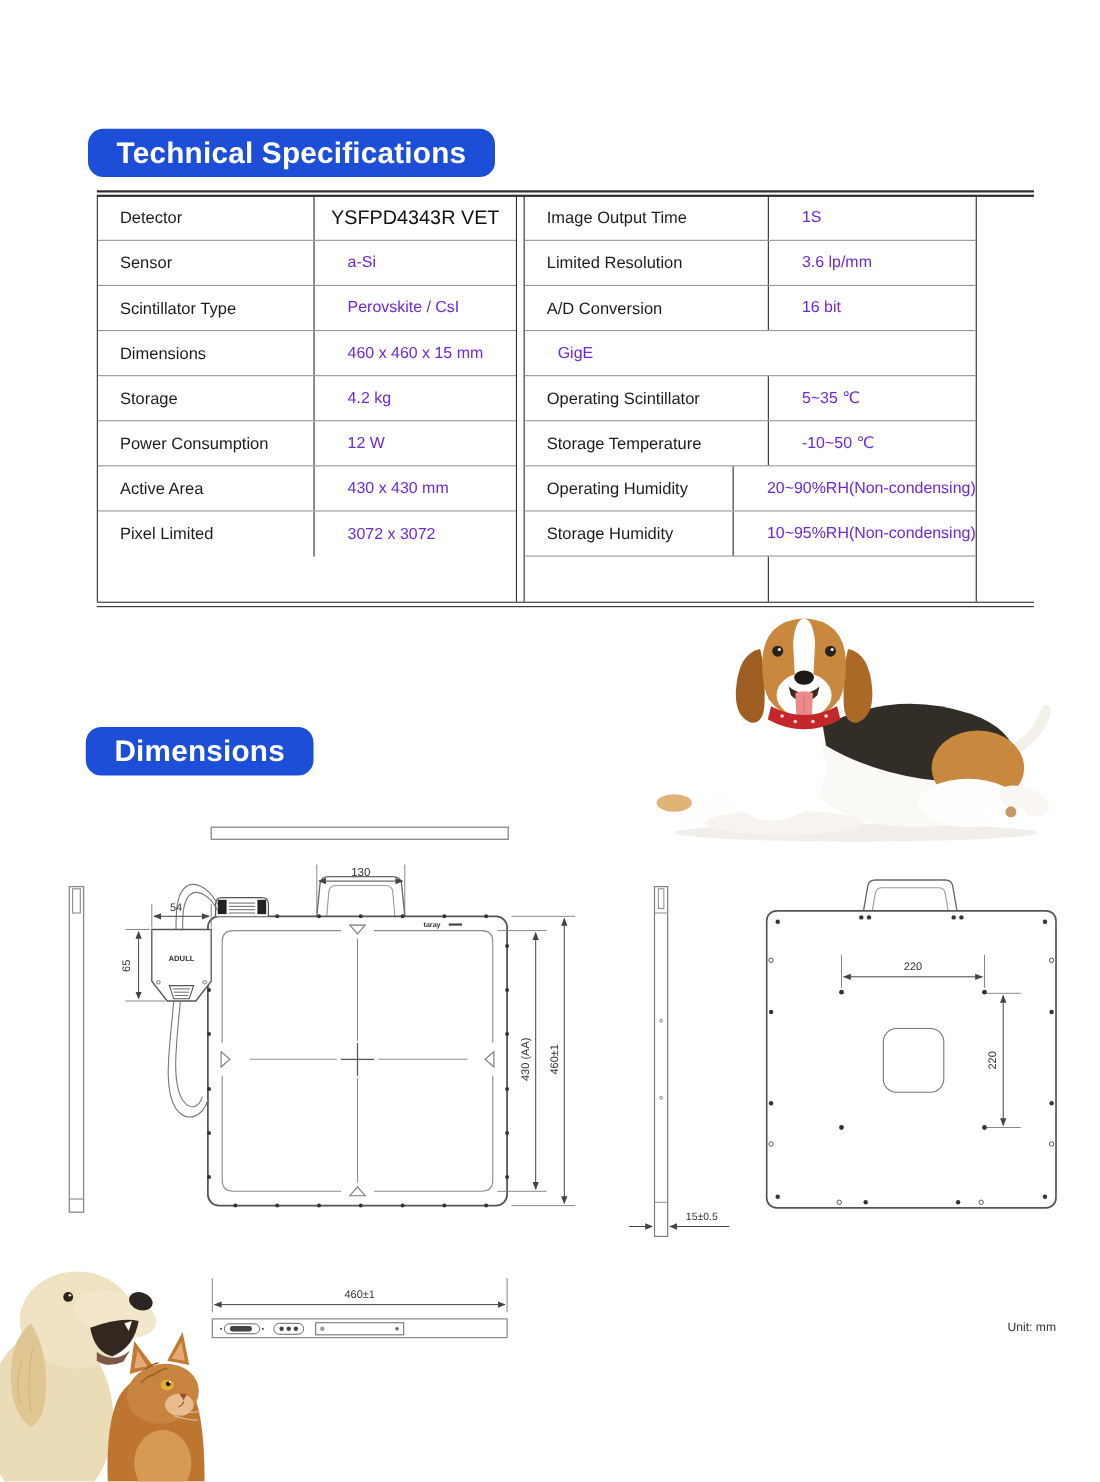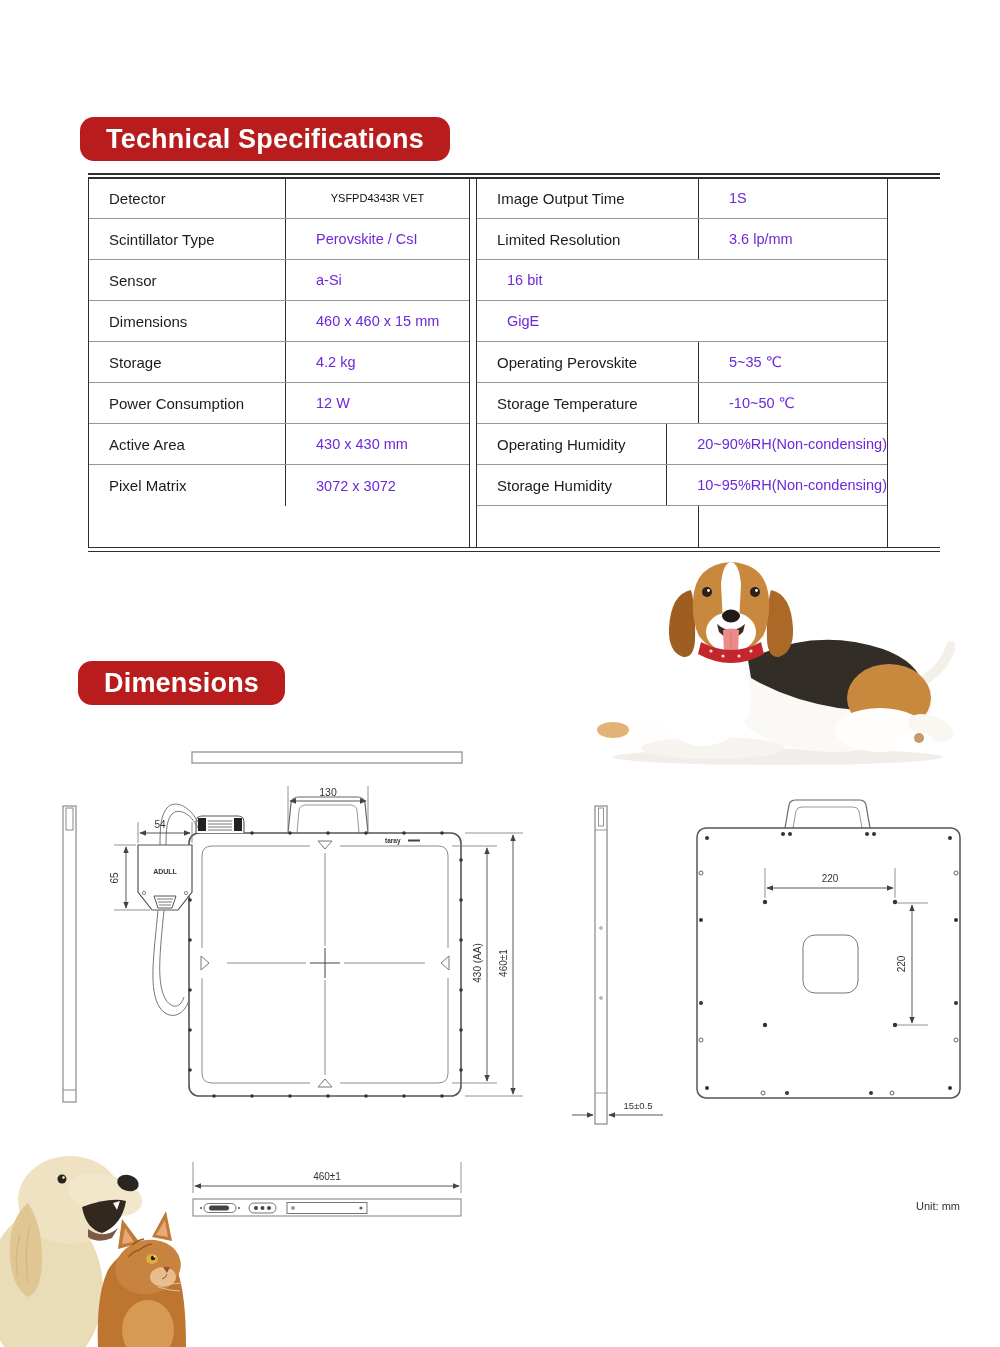--- a/index.html
+++ b/index.html
@@ -5,42 +5,42 @@
   * { margin:0; padding:0; box-sizing:border-box; }
   html,body { background:#ffffff; }
   body { font-family:"Liberation Sans","DejaVu Sans",sans-serif; }
   #page {
     position:relative; width:1000px; height:1347px; background:#fff;
     overflow:hidden; margin:0 auto;
   }
   
   .badge {
     position:absolute; height:44px; display:flex; align-items:center;
-    padding:0 26px; border-radius:14px; background:#b91c1c;
+    padding:0 26px; border-radius:14px; background:#1d4ed8;
     color:#fff; font-weight:bold; font-size:27px; letter-spacing:.2px;
   }
   #badge-specs { left:80px; top:117px; }
   #badge-dims  { left:78px; top:661px; }
 
   
   #spec-table { position:absolute; left:88px; top:173px; width:852px; height:379px; }
   .dbl { position:absolute; left:0; right:0; height:1.5px; background:#2e2e2e; }
   .dbl.t1 { top:0; } .dbl.t2 { top:4px; }
   .dbl.b1 { bottom:0; } .dbl.b2 { bottom:4px; }
   #spec-cols { position:absolute; top:5px; bottom:5px; left:0; right:0; display:flex; gap:6px; }
   .half { display:flex; flex-direction:column; }
   .half.left  { width:382px; border-left:1.5px solid #2e2e2e; border-right:1px solid #2e2e2e; }
   .half.right { width:412px; border-left:1px solid #2e2e2e;  border-right:1px solid #2e2e2e; }
   .row { height:41px; display:flex; align-items:center; border-bottom:1px solid #979797; }
   .row:last-child { border-bottom:none; }
   .lbl { color:#1c1c1c; font-size:15px; padding-left:20px; white-space:nowrap; }
   .half.left  .lbl { width:197px; border-right:1px solid #2e2e2e; align-self:stretch; display:flex; align-items:center; }
   .half.right .lbl { width:222px; border-right:1px solid #2e2e2e; align-self:stretch; display:flex; align-items:center; }
   .val { color:#6d28d9; font-size:14.5px; padding-left:30px; flex:1; white-space:nowrap; }
-  .val.model { color:#0f0f0f; font-size:11px; text-align:center; padding-left:0; }
+  .val.model { color:#0f0f0f; font-size:18px; text-align:center; padding-left:0; }
 
   
   #drawings { position:absolute; left:0; top:740px; width:1000px; height:500px; }
   #drawings text { font-family:"Liberation Sans","DejaVu Sans",sans-serif; fill:#333; }
   #beagle { position:absolute; left:583px; top:550px; width:372px; height:218px; }
   #pets   { position:absolute; left:0; top:1145px; width:200px; height:202px; }
 </style>
 </head>
 <body>
 
@@ -53,65 +53,66 @@
     <div class="dbl t2"></div>
     <div class="dbl b2"></div>
     <div class="dbl b1"></div>
     <div id="spec-cols">
       <div class="half left">
         <div class="row">
             <div class="lbl">Detector</div>
             <div class="val model">YSFPD4343R VET</div>
           </div>
         <div class="row">
+            <div class="lbl">Sensor</div>
+            <div class="val">a-Si</div>
+          </div>
+        <div class="row">
             <div class="lbl">Scintillator Type</div>
             <div class="val">Perovskite / CsI</div>
           </div>
         <div class="row">
-            <div class="lbl">Sensor</div>
-            <div class="val">a-Si</div>
-          </div>
-        <div class="row">
             <div class="lbl">Dimensions</div>
             <div class="val">460 x 460 x 15 mm</div>
           </div>
         <div class="row">
             <div class="lbl">Storage</div>
             <div class="val">4.2 kg</div>
           </div>
         <div class="row">
             <div class="lbl">Power Consumption</div>
             <div class="val">12 W</div>
           </div>
         <div class="row">
             <div class="lbl">Active Area</div>
             <div class="val">430 x 430 mm</div>
           </div>
         <div class="row">
-            <div class="lbl">Pixel Matrix</div>
+            <div class="lbl">Pixel Limited</div>
             <div class="val">3072 x 3072</div>
           </div>
       </div>
       <div class="half right">
         <div class="row">
             <div class="lbl">Image Output Time</div>
             <div class="val">1S</div>
           </div>
         <div class="row">
             <div class="lbl">Limited Resolution</div>
             <div class="val">3.6 lp/mm</div>
           </div>
         <div class="row">
+            <div class="lbl">A/D Conversion</div>
             <div class="val">16 bit</div>
           </div>
         <div class="row">
             <div class="val">GigE</div>
           </div>
         <div class="row">
-            <div class="lbl">Operating Perovskite</div>
+            <div class="lbl">Operating Scintillator</div>
             <div class="val">5~35 ℃</div>
           </div>
         <div class="row">
             <div class="lbl">Storage Temperature</div>
             <div class="val">-10~50 ℃</div>
           </div>
         <div class="row">
             <div class="lbl">Operating Humidity</div>
             <div class="val">20~90%RH(Non-condensing)</div>
           </div>

